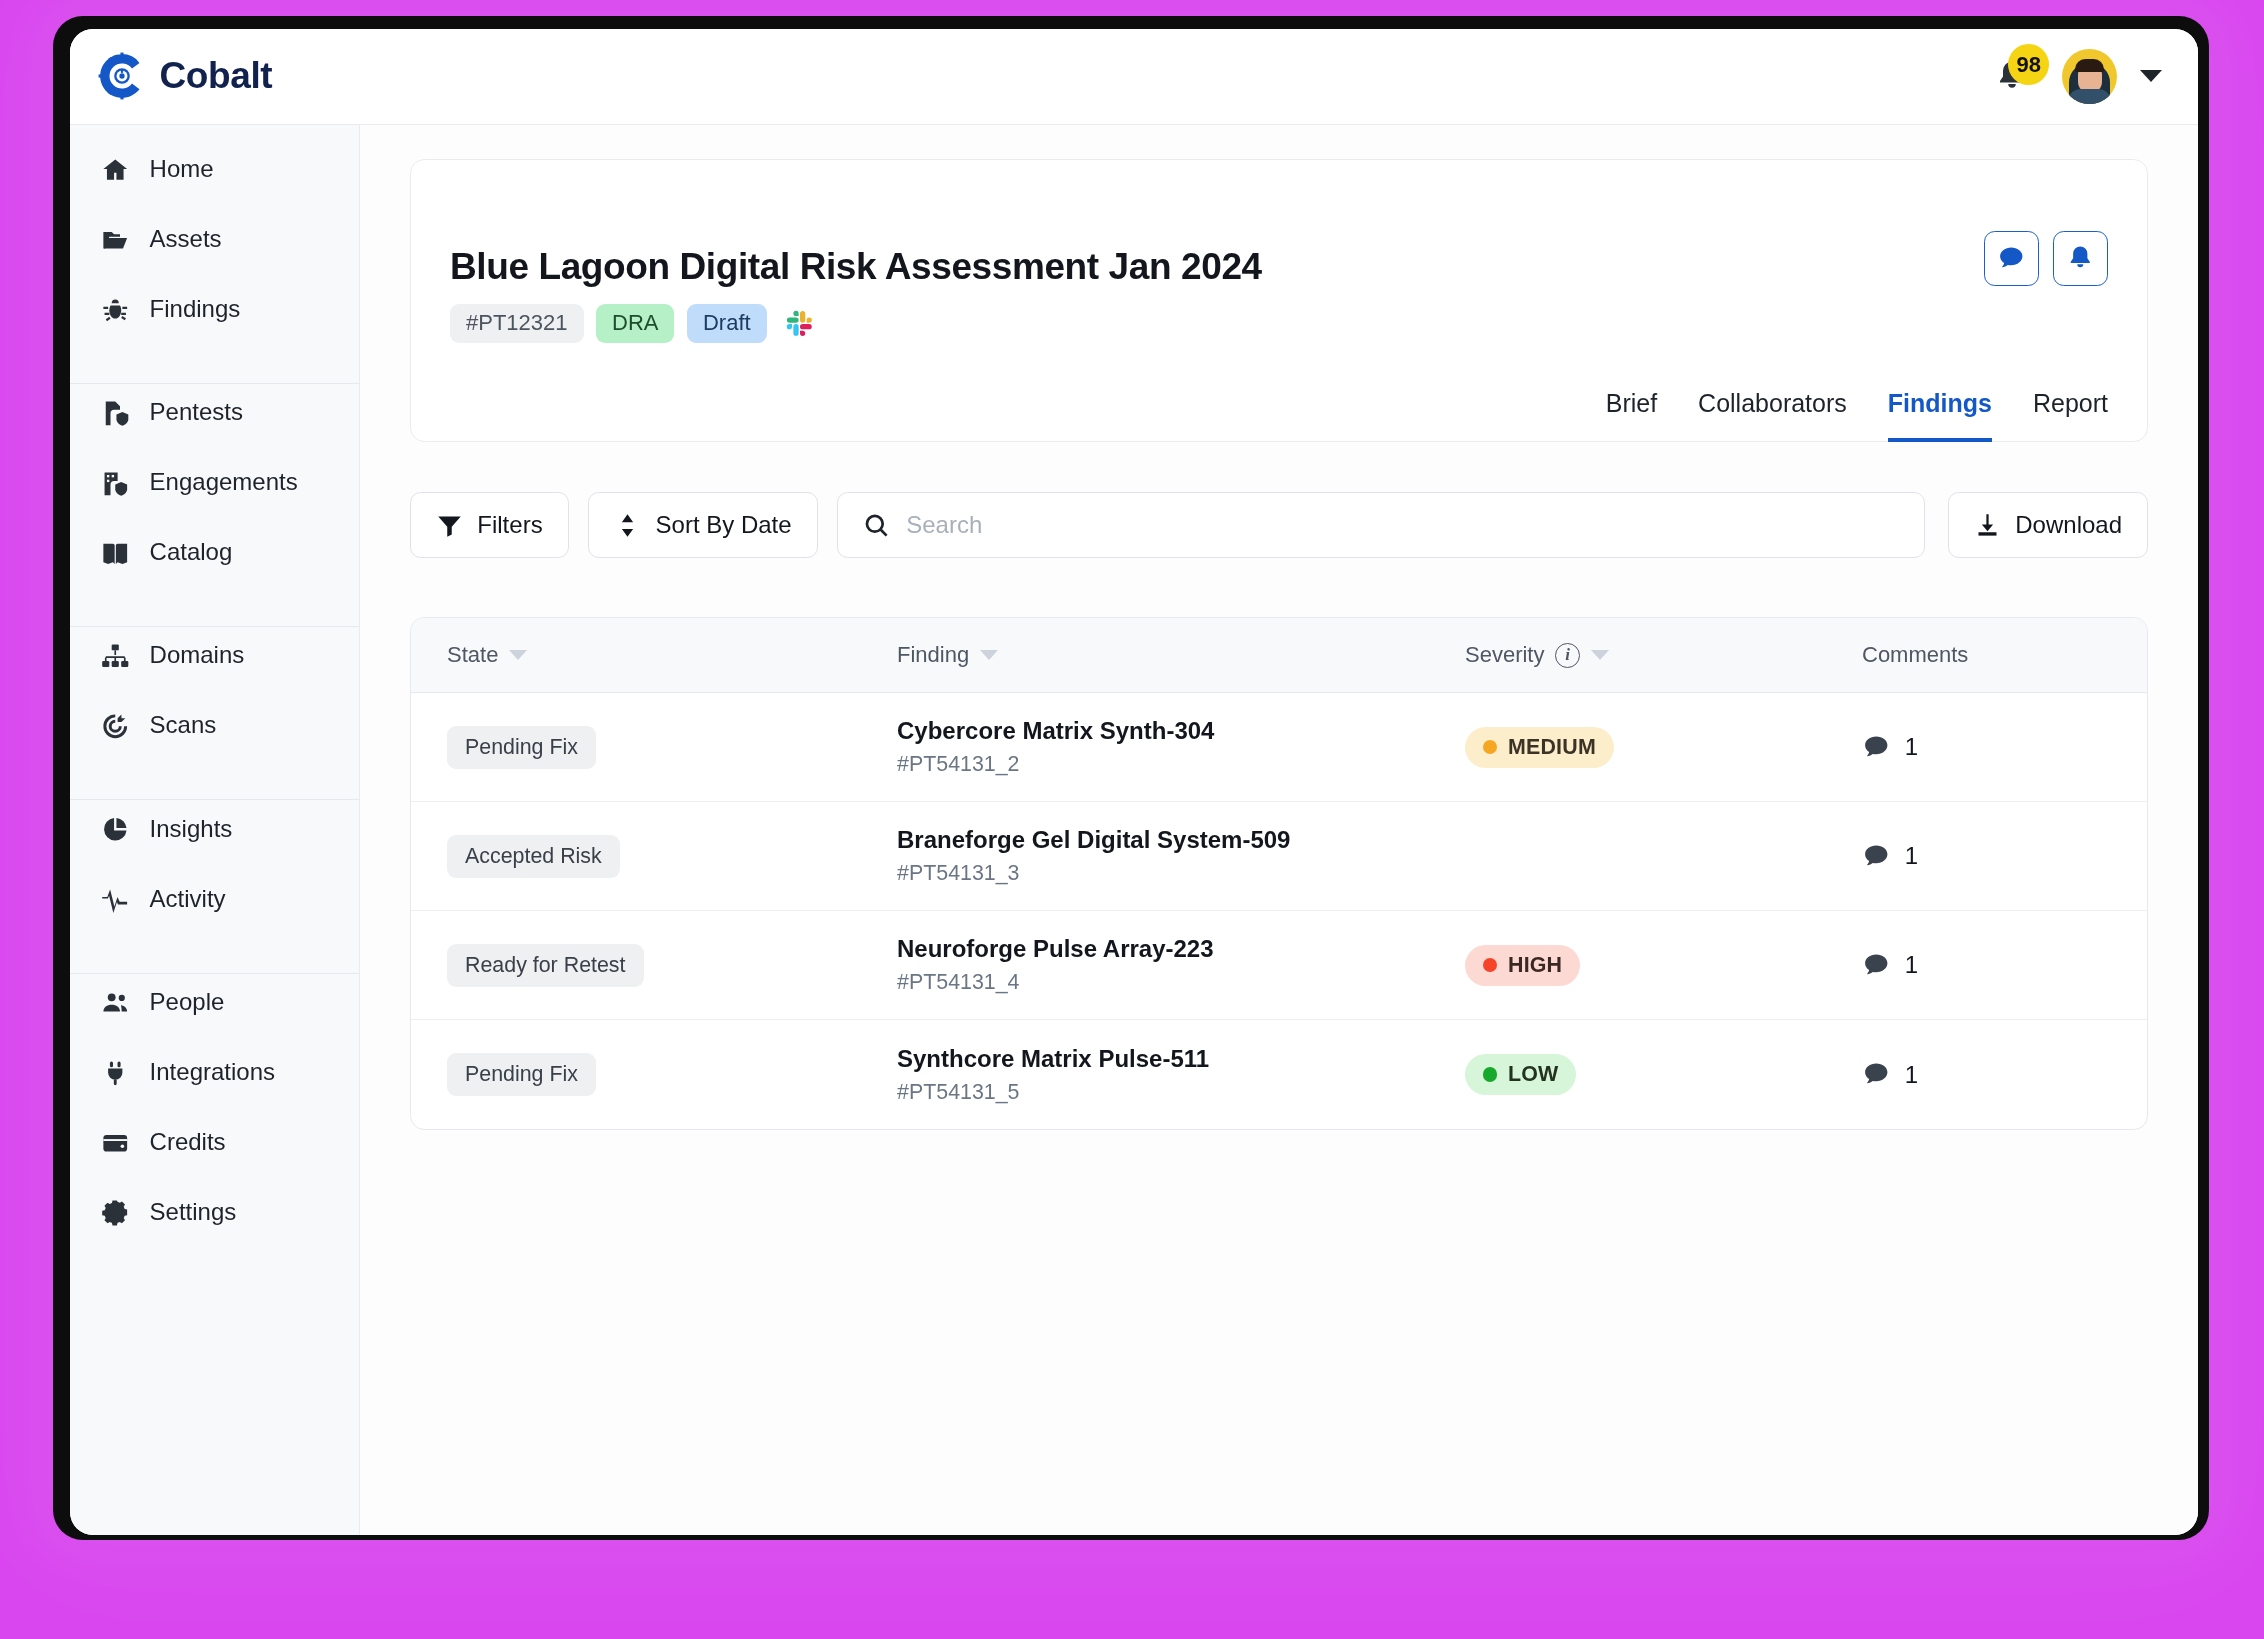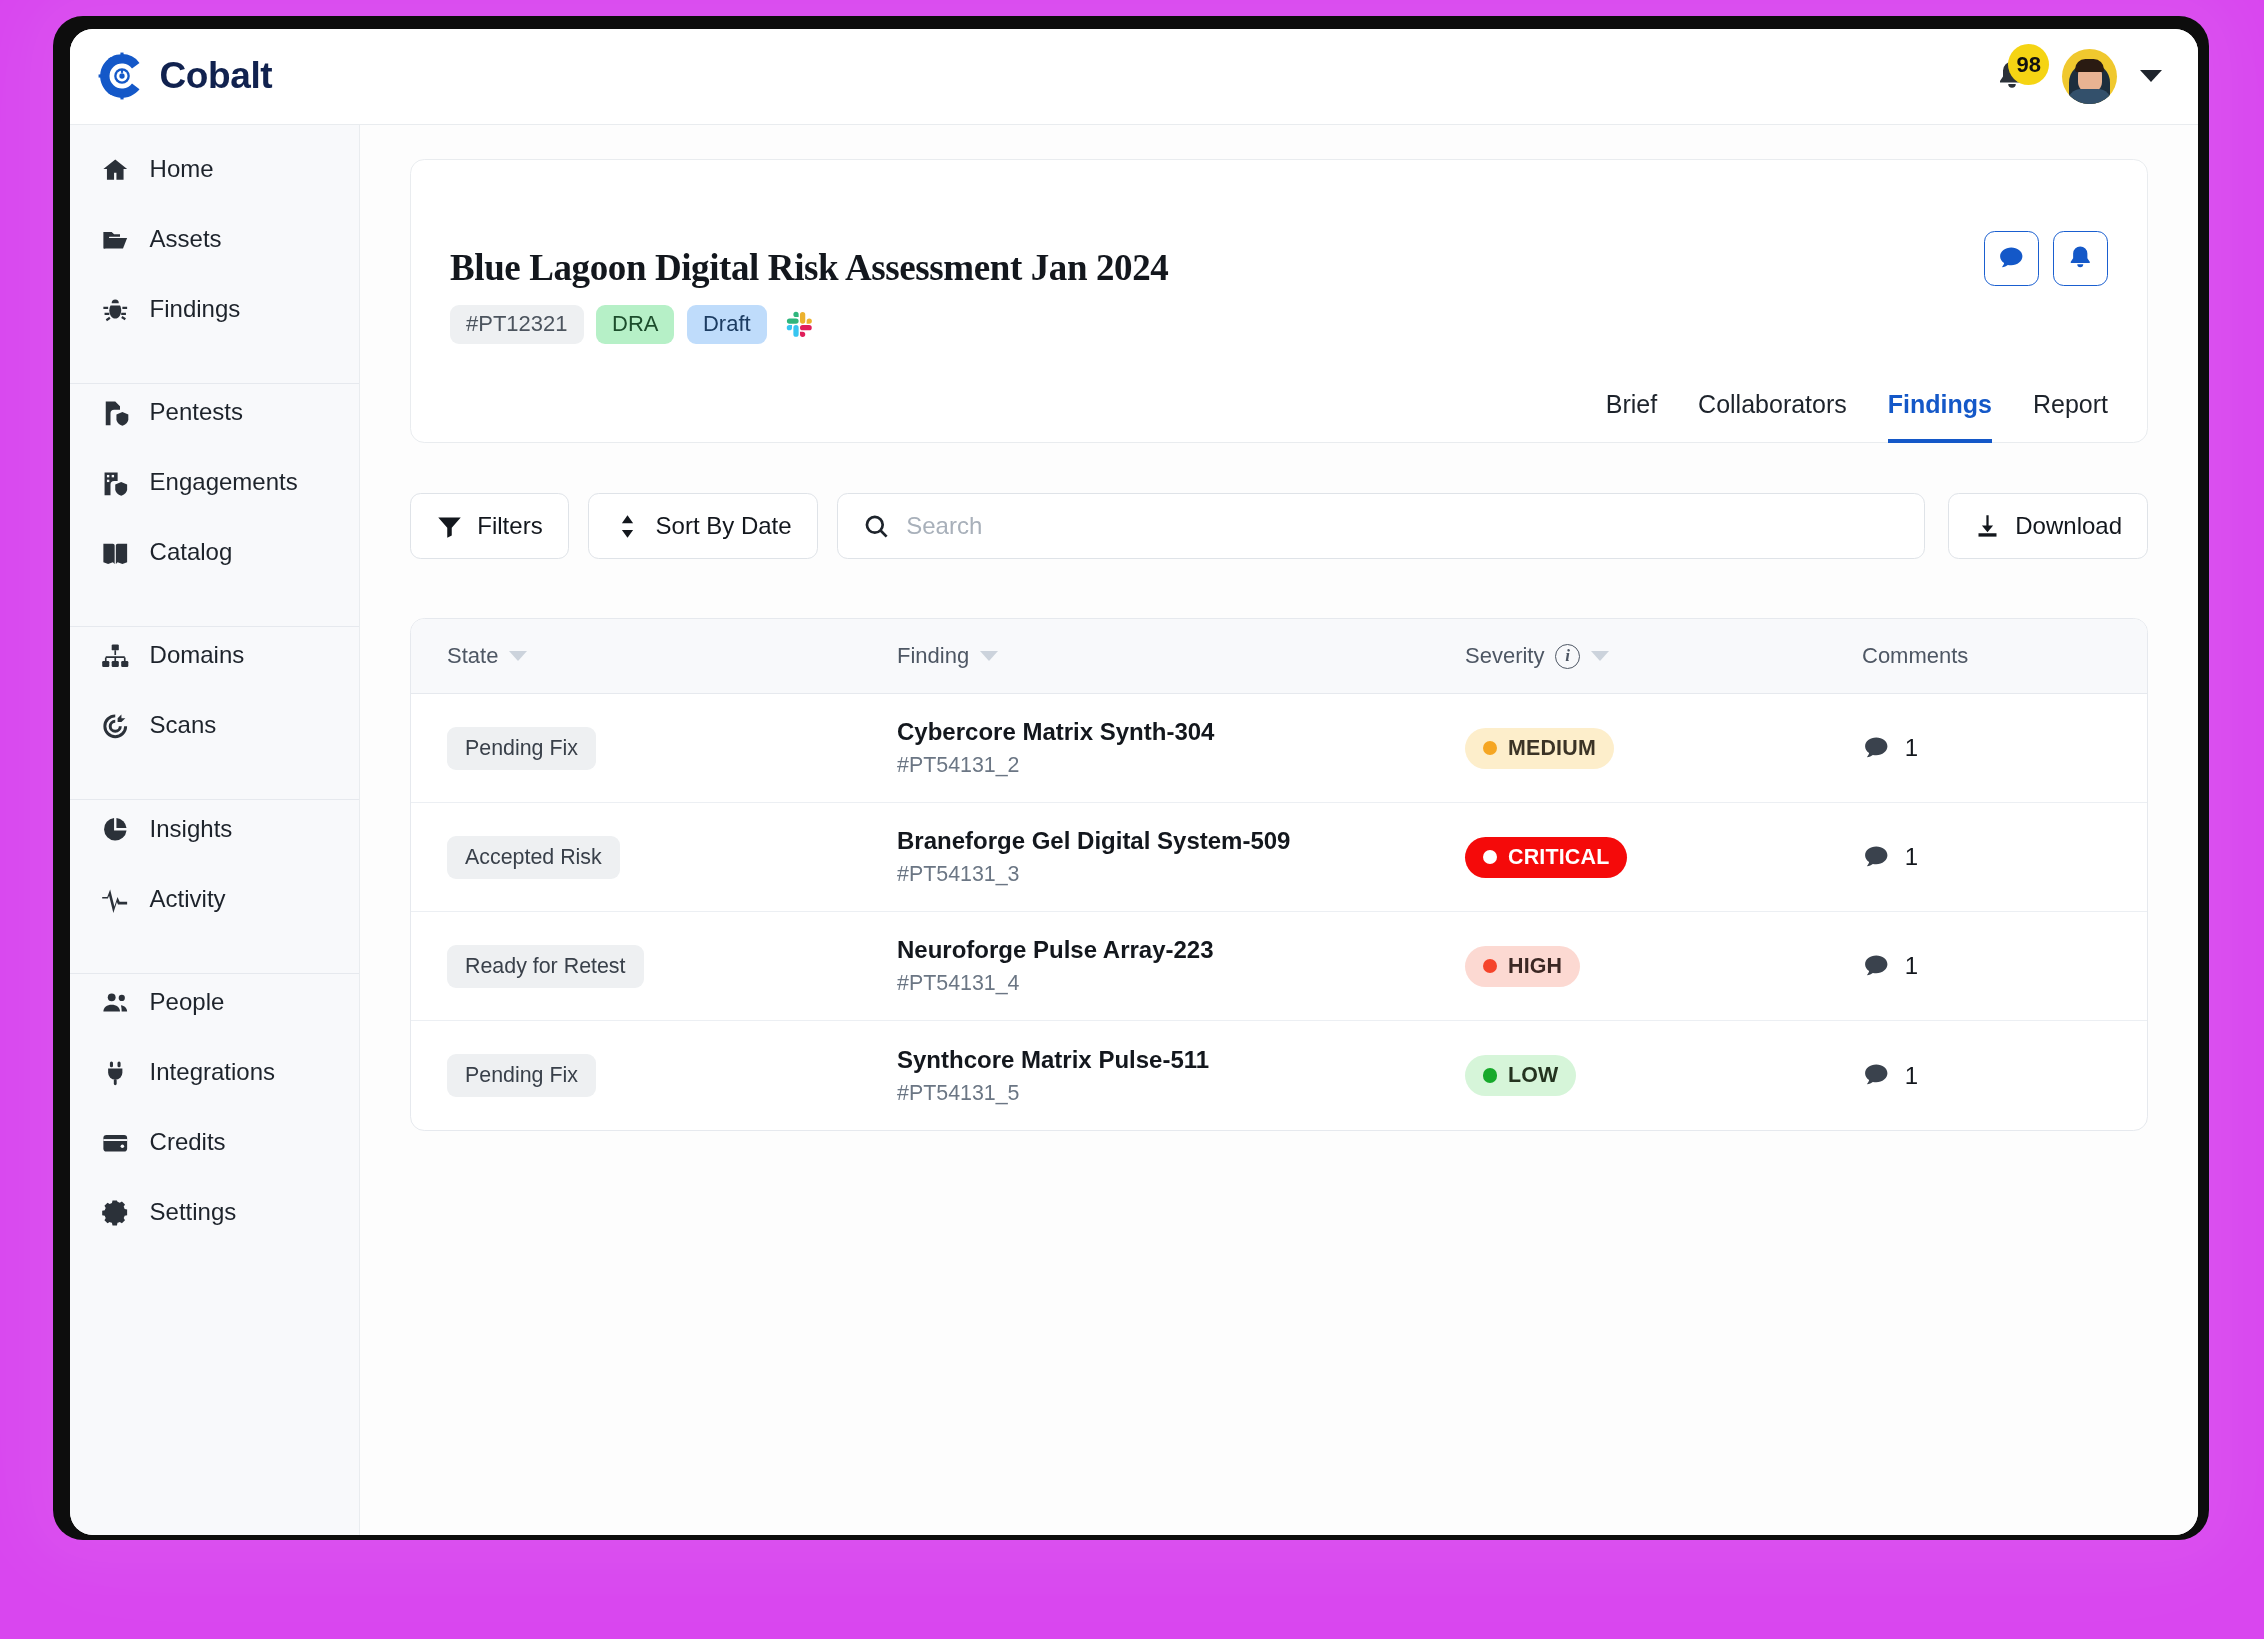--- a/index.html
+++ b/index.html
@@ -109,21 +109,20 @@
     background: #fff;
     border: 0.9px solid #e9ecef;
     border-radius: 14.3px;
     padding: 0 39px;
     position: relative;
   }
   .card-header-inner { padding-top: 86px; }
   .page-title {
     font-size: 37px; font-weight: 700; color: #13171d;
     letter-spacing: -0.4px;
-    font-family: Liberation Serif, serif;
   }
   .chips { display: flex; align-items: center; gap: 12.5px; margin-top: 16px; }
   .chip {
     height: 39px; display: flex; align-items: center;
     padding: 0 16px; border-radius: 9px;
     font-size: 22px; font-weight: 500;
   }
   .chip-id { background: #eef0f2; color: #4c545e; }
   .chip-type { background: #b6f0c7; color: #1c4d2c; }
   .chip-status { background: #bfdcfb; color: #1c3c62; }
@@ -538,26 +537,20 @@
           </div>
 
           <div class="t-row t-body-row">
             <div class="col-state">
               <span class="state-pill">Accepted Risk</span>
             </div>
             <div class="col-finding">
               <div class="finding-name">Braneforge Gel Digital System-509</div>
               <div class="finding-id">#PT54131_3</div>
             </div>
-            <div class="col-severity">
-              <span class="sev-pill" style="background: rgb(245, 10, 10); color: rgb(255, 255, 255);">
-                <span class="sev-dot" style="background: rgb(255, 255, 255);"></span>
-                <span>CRITICAL</span>
-              </span>
-            </div>
             <div class="col-comments comments-cell">
               <svg viewBox="0 0 24 24">
                   <path d="M12 3C6.8 3 2.6 6.3 2.6 10.4c0 2.3 1.3 4.4 3.4 5.7-.2 1.1-.8 2.3-1.9 3.4 2.1-.3 3.8-1 5-1.9 1 .2 1.9.3 2.9.3 5.2 0 9.4-3.3 9.4-7.5S17.2 3 12 3z"></path>
                 </svg>
               <span class="comments-count">1</span>
             </div>
           </div>
 
           <div class="t-row t-body-row">
             <div class="col-state">

